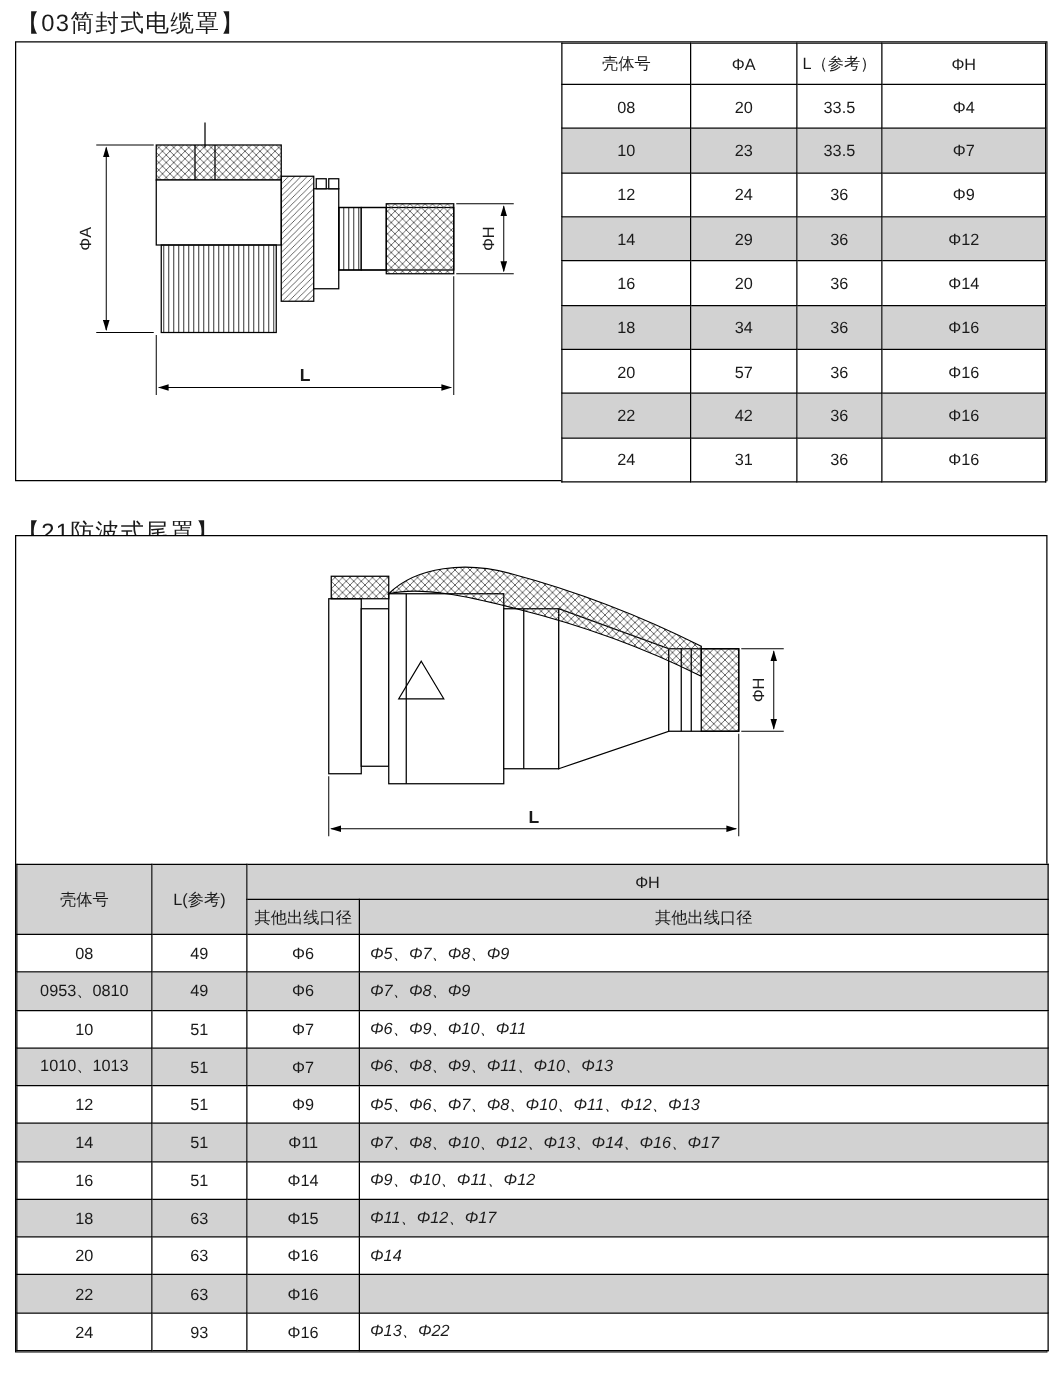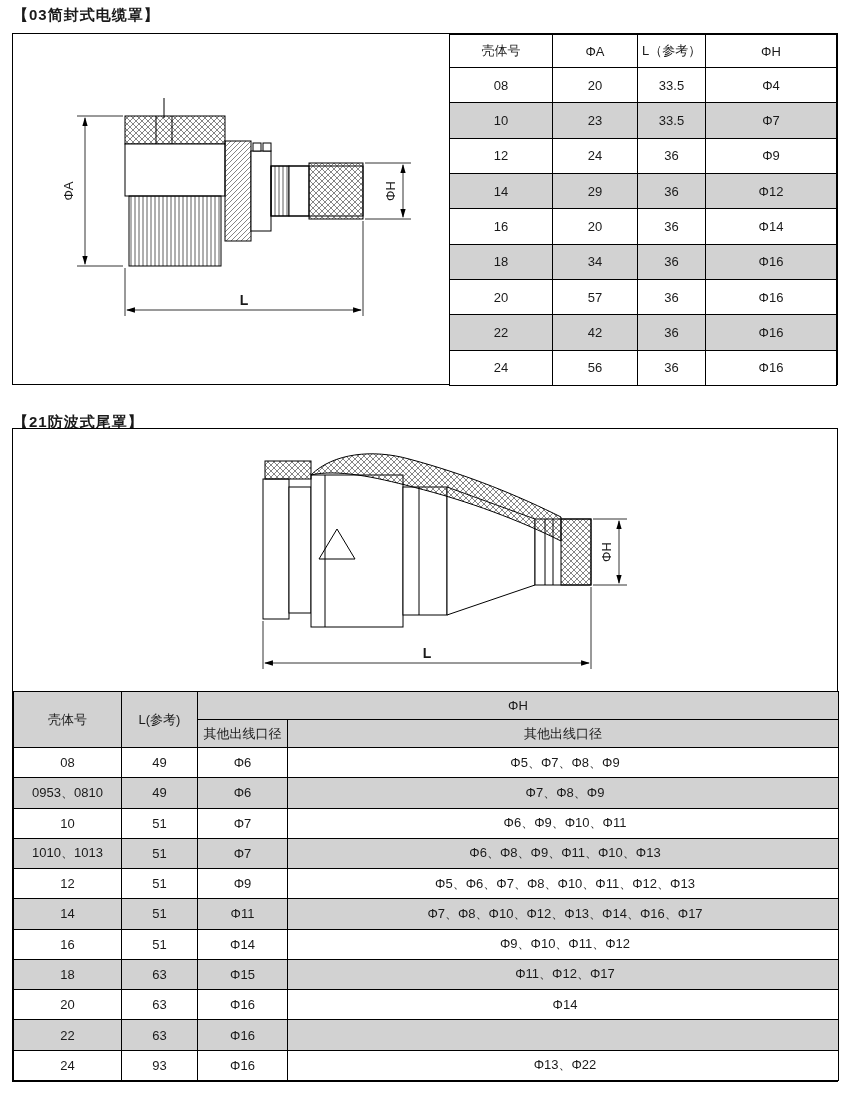--- a/index.html
+++ b/index.html
@@ -2,42 +2,42 @@
 <html><head>
 <meta charset="utf-8">
 <style>
   * { margin:0; padding:0; box-sizing:border-box; }
   html,body { width:850px; height:1100px; background:#ffffff; }
   body {
     position:relative; overflow:hidden;
     font-family:"Liberation Sans","DejaVu Sans",sans-serif;
     color:#1a1a1a;
   }
-  .section-title { position:absolute; left:13px; font-size:15px; font-weight:bold; letter-spacing:1px; }
+  .section-title { position:absolute; left:13px; font-size:19px; font-weight:normal; letter-spacing:1px; }
   #title1 { top:6px; }
   #title2 { top:413px; }
   .panel { position:absolute; left:12px; width:826px; border:1px solid #000; background:#fff; }
   #panel1 { top:33px; height:352px; }
   #panel2 { top:428px; height:654px; }
   #drawing1-wrap { position:absolute; left:0; top:0; width:438px; height:352px; }
   #table1-wrap  { position:absolute; right:0; top:0; width:388px; height:352px; }
   #drawing2-wrap { position:absolute; left:0; top:0; width:826px; height:264px; }
   #table2-wrap  { position:absolute; left:0; bottom:0; width:826px; height:390px; }
   table { width:100%; height:100%; border-collapse:collapse; table-layout:fixed; background:#fff; }
   th,td {
     border:1px solid #000; font-size:13px; font-weight:normal;
     text-align:center; vertical-align:middle; padding:0 4px;
     overflow:hidden; white-space:nowrap;
   }
   #table1 th { height:33px; background:#ffffff; }
   #table1 td { height:35px; }
   #table2 th { height:28px; background:#d2d2d2; }
   #table2 td { height:30px; }
   tbody tr:nth-child(even) td { background:#d2d2d2; }
-  td.left { text-align:center; padding-left:8px; }
+  td.left { text-align:left; padding-left:8px;font-style:italic; }
   svg text { font-size:13px; fill:#1a1a1a; font-family:"Liberation Sans","DejaVu Sans",sans-serif; }
   svg .l-label { font-weight:bold; font-size:14px; }
 </style>
 </head>
 <body>
 
 <div class="section-title" id="title1">【03简封式电缆罩】</div>
 
 <div class="panel" id="panel1">
   <div id="drawing1-wrap">
@@ -149,21 +149,21 @@
             <td>Φ16</td>
           </tr>
           <tr>
             <td>22</td>
             <td>42</td>
             <td>36</td>
             <td>Φ16</td>
           </tr>
           <tr>
             <td>24</td>
-            <td>56</td>
+            <td>31</td>
             <td>36</td>
             <td>Φ16</td>
           </tr>
         </tbody>
     </table>
   </div>
 </div>
 
 <div class="section-title" id="title2">【21防波式尾罩】</div>
 

